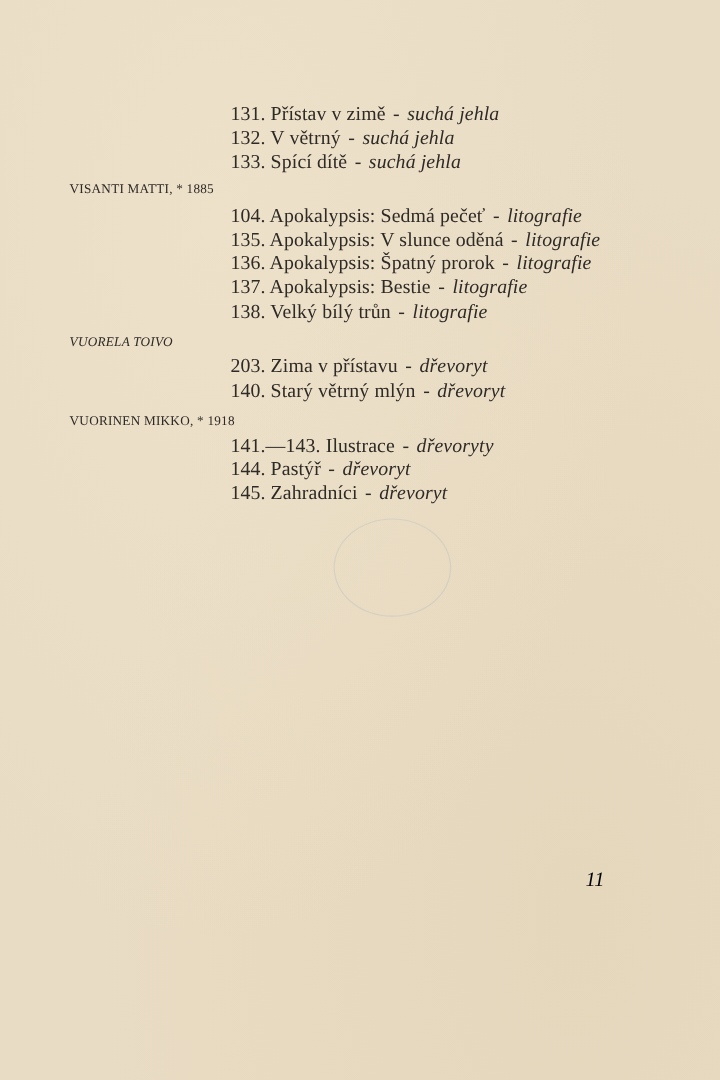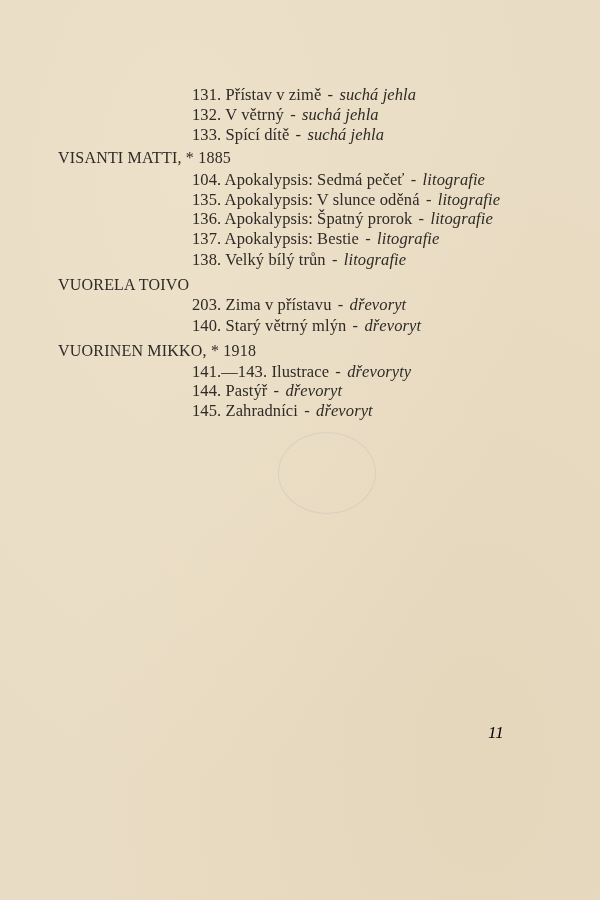--- a/index.html
+++ b/index.html
@@ -24,21 +24,21 @@
     }
     .line {
       position: absolute;
       white-space: nowrap;
       font-size: 16.5px;
       line-height: 20px;
       letter-spacing: 0.1px;
     }
     .heading {
       left: 58px;
-      font-size: 16px;
+      font-size: 11px;
       letter-spacing: 0.2px;
     }
     .entry {
       left: 152px;
       margin-left: 40px;
     }
     .num {
       display: inline-block;
     }
     .sep {
@@ -115,21 +115,21 @@
     <span class="sep">-</span>
     <span class="technique">litografie</span>
   </div>
   <div class="line entry" style="top:250px;">
     <span class="num">138.</span>
     <span>Velký bílý trůn</span>
     <span class="sep">-</span>
     <span class="technique">litografie</span>
   </div>
 
-  <div class="line heading" style="top:275px;">VUORELA TOIVO</div>
+  <div class="line heading" style="top:275px;font-style:italic;">VUORELA TOIVO</div>
   <div class="line entry" style="top:295px;">
     <span class="num">203.</span>
     <span>Zima v přístavu</span>
     <span class="sep">-</span>
     <span class="technique">dřevoryt</span>
   </div>
   <div class="line entry" style="top:316px;text-align:center;">
     <span class="num">140.</span>
     <span>Starý větrný mlýn</span>
     <span class="sep">-</span>

